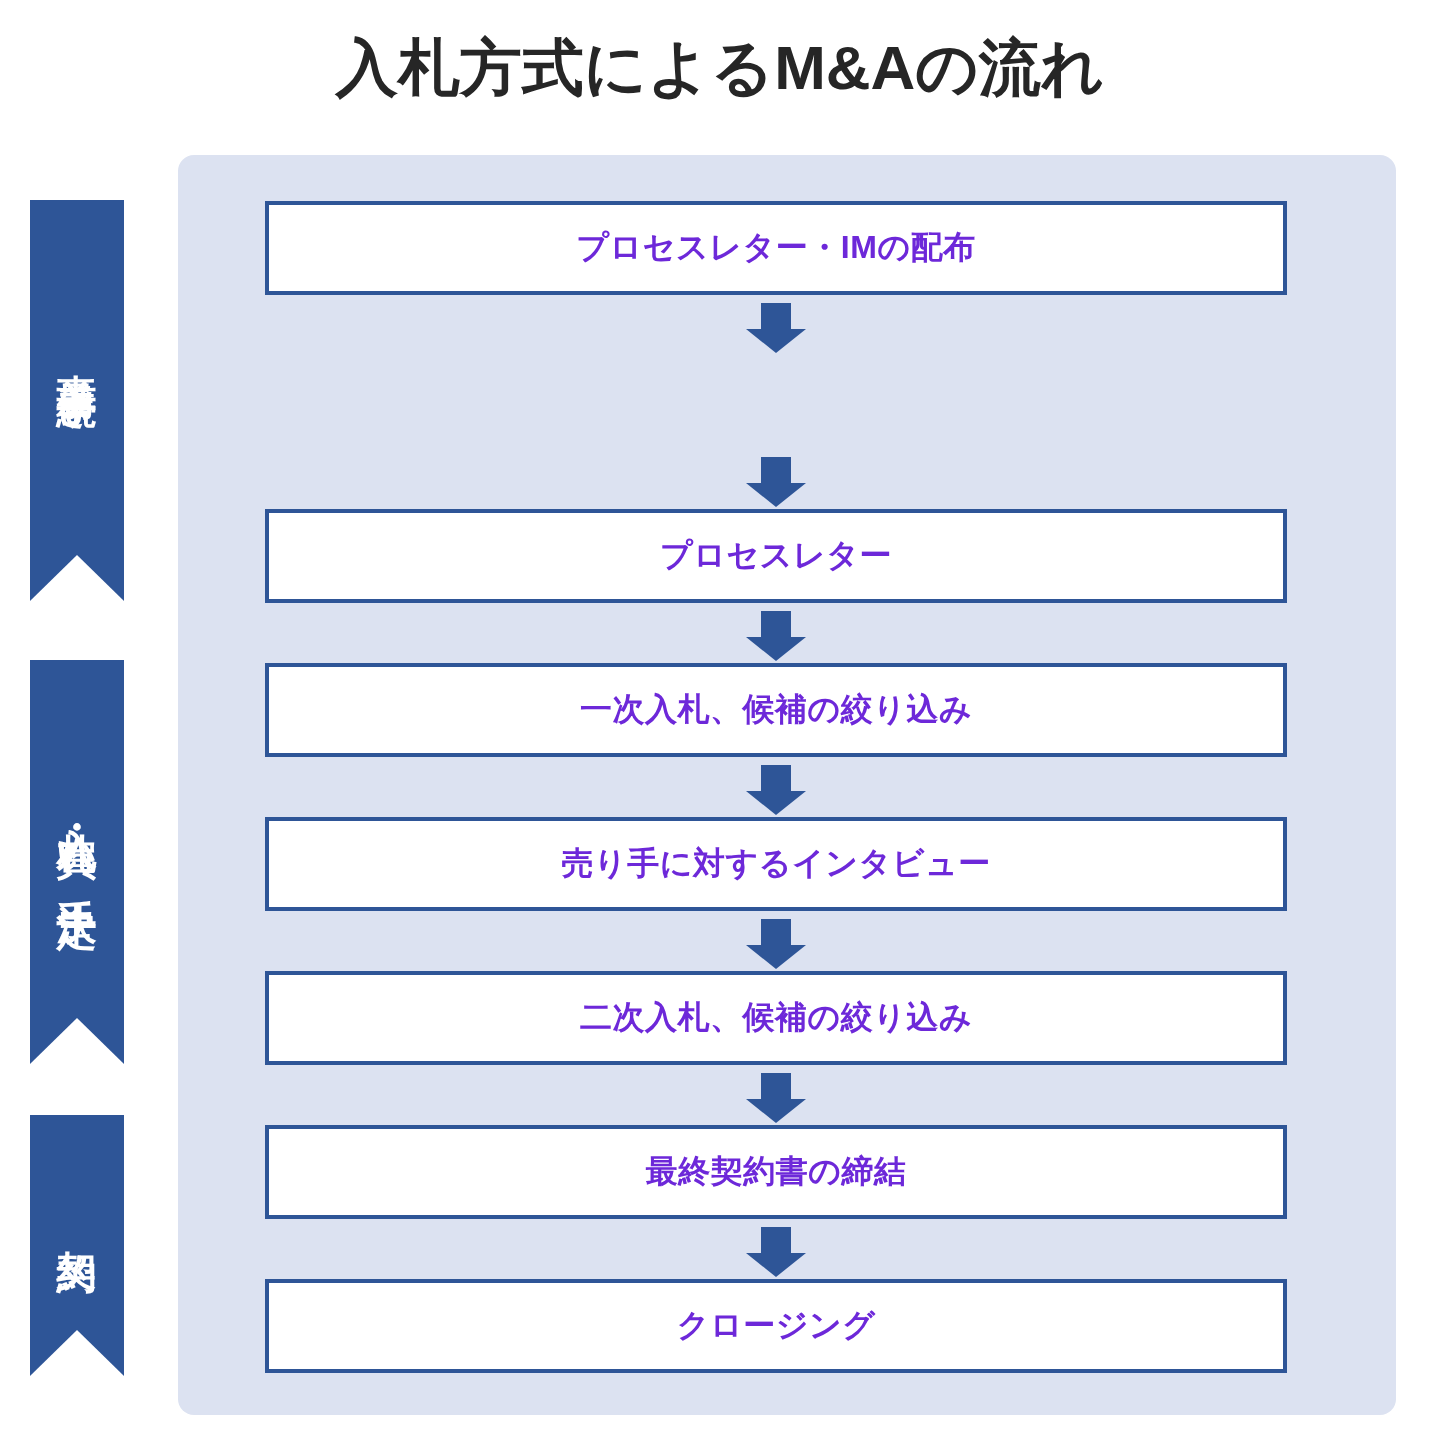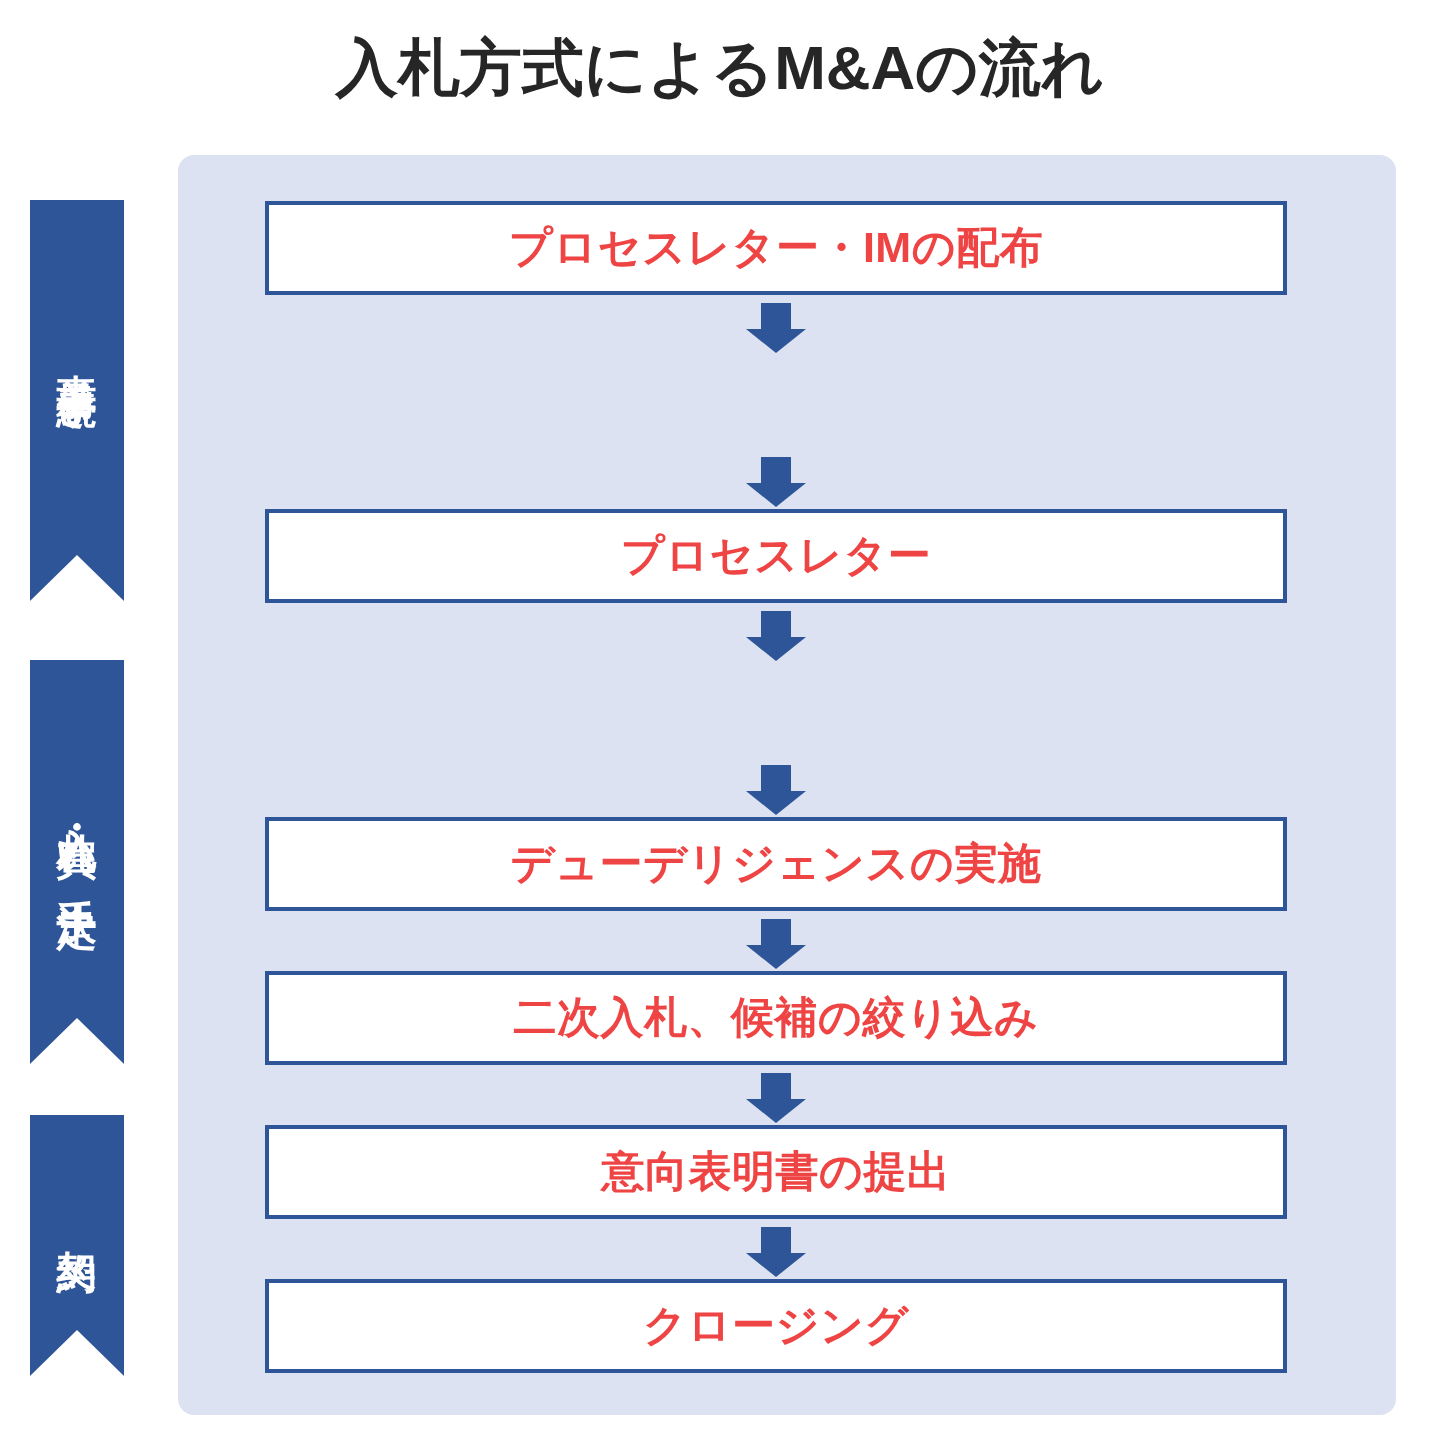--- a/index.html
+++ b/index.html
@@ -56,23 +56,23 @@
     width: 1022px;
     height: 94px;
     box-sizing: border-box;
     background: #ffffff;
     border: 4px solid #2e5597;
     display: flex;
     align-items: center;
     justify-content: center;
   }
   .step-label {
-    font-size: 43px;
+    font-size: 32px;
     font-weight: bold;
-    color: #ef4444;
+    color: #6d28d9;
     white-space: nowrap;
     letter-spacing: 0.5px;
   }
 
   
   .flow-arrow {
     position: absolute;
     left: 496px;   
     width: 30px;
     height: 50px;
@@ -178,43 +178,46 @@
     </div>
 
     <div class="step-box" style="top:308px;">
       <span class="step-label">プロセスレター</span>
     </div>
     <div class="flow-arrow" style="top:410px;">
       <div class="stem"></div>
       <div class="head"></div>
     </div>
 
+    <div class="step-box" style="top:462px;">
+      <span class="step-label">一次入札、候補の絞り込み</span>
+    </div>
     <div class="flow-arrow" style="top:564px;">
       <div class="stem"></div>
       <div class="head"></div>
     </div>
 
     <div class="step-box" style="top:616px;">
-      <span class="step-label">デューデリジェンスの実施</span>
+      <span class="step-label">売り手に対するインタビュー</span>
     </div>
     <div class="flow-arrow" style="top:718px;">
       <div class="stem"></div>
       <div class="head"></div>
     </div>
 
     <div class="step-box" style="top:770px;">
       <span class="step-label">二次入札、候補の絞り込み</span>
     </div>
     <div class="flow-arrow" style="top:872px;">
       <div class="stem"></div>
       <div class="head"></div>
     </div>
 
     <div class="step-box" style="top:924px;">
-      <span class="step-label">意向表明書の提出</span>
+      <span class="step-label">最終契約書の締結</span>
     </div>
     <div class="flow-arrow" style="top:1026px;">
       <div class="stem"></div>
       <div class="head"></div>
     </div>
 
     <div class="step-box" style="top:1078px;">
       <span class="step-label">クロージング</span>
     </div>
 

